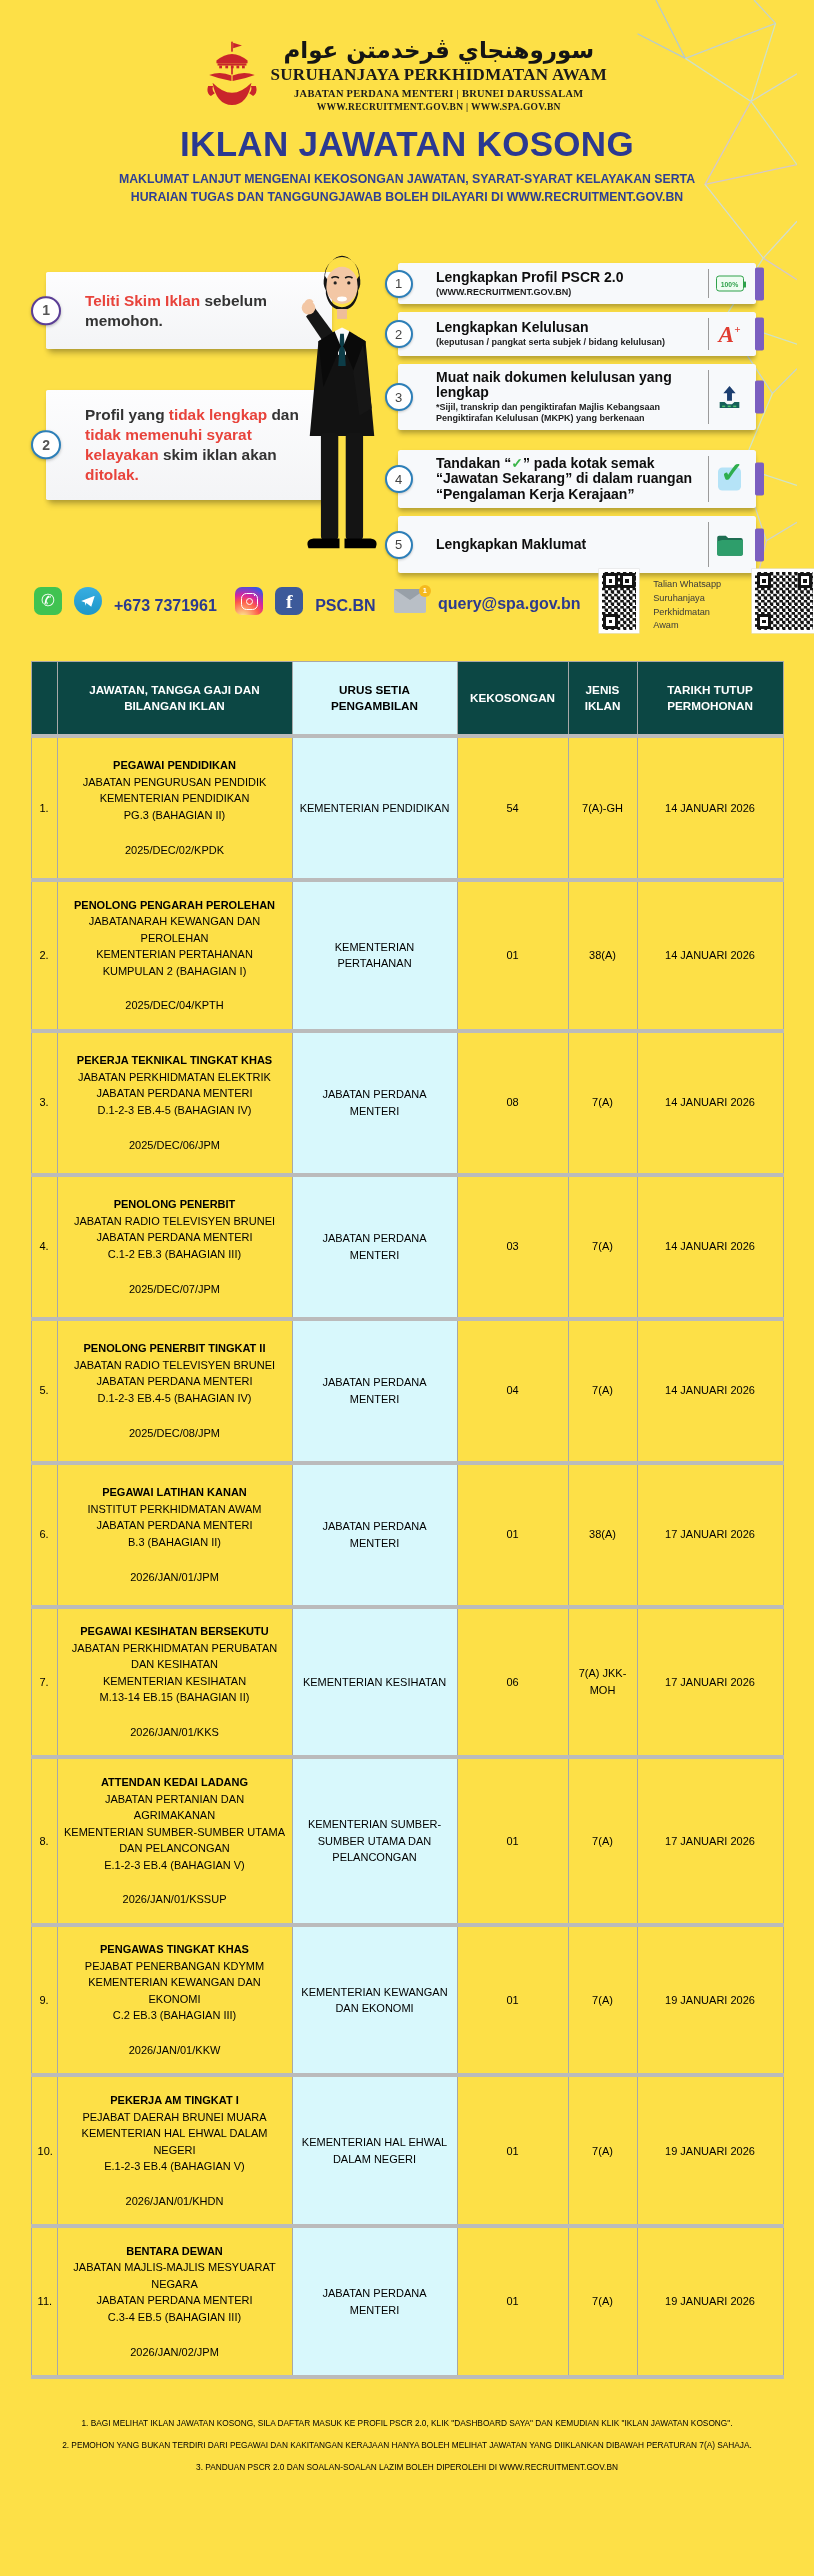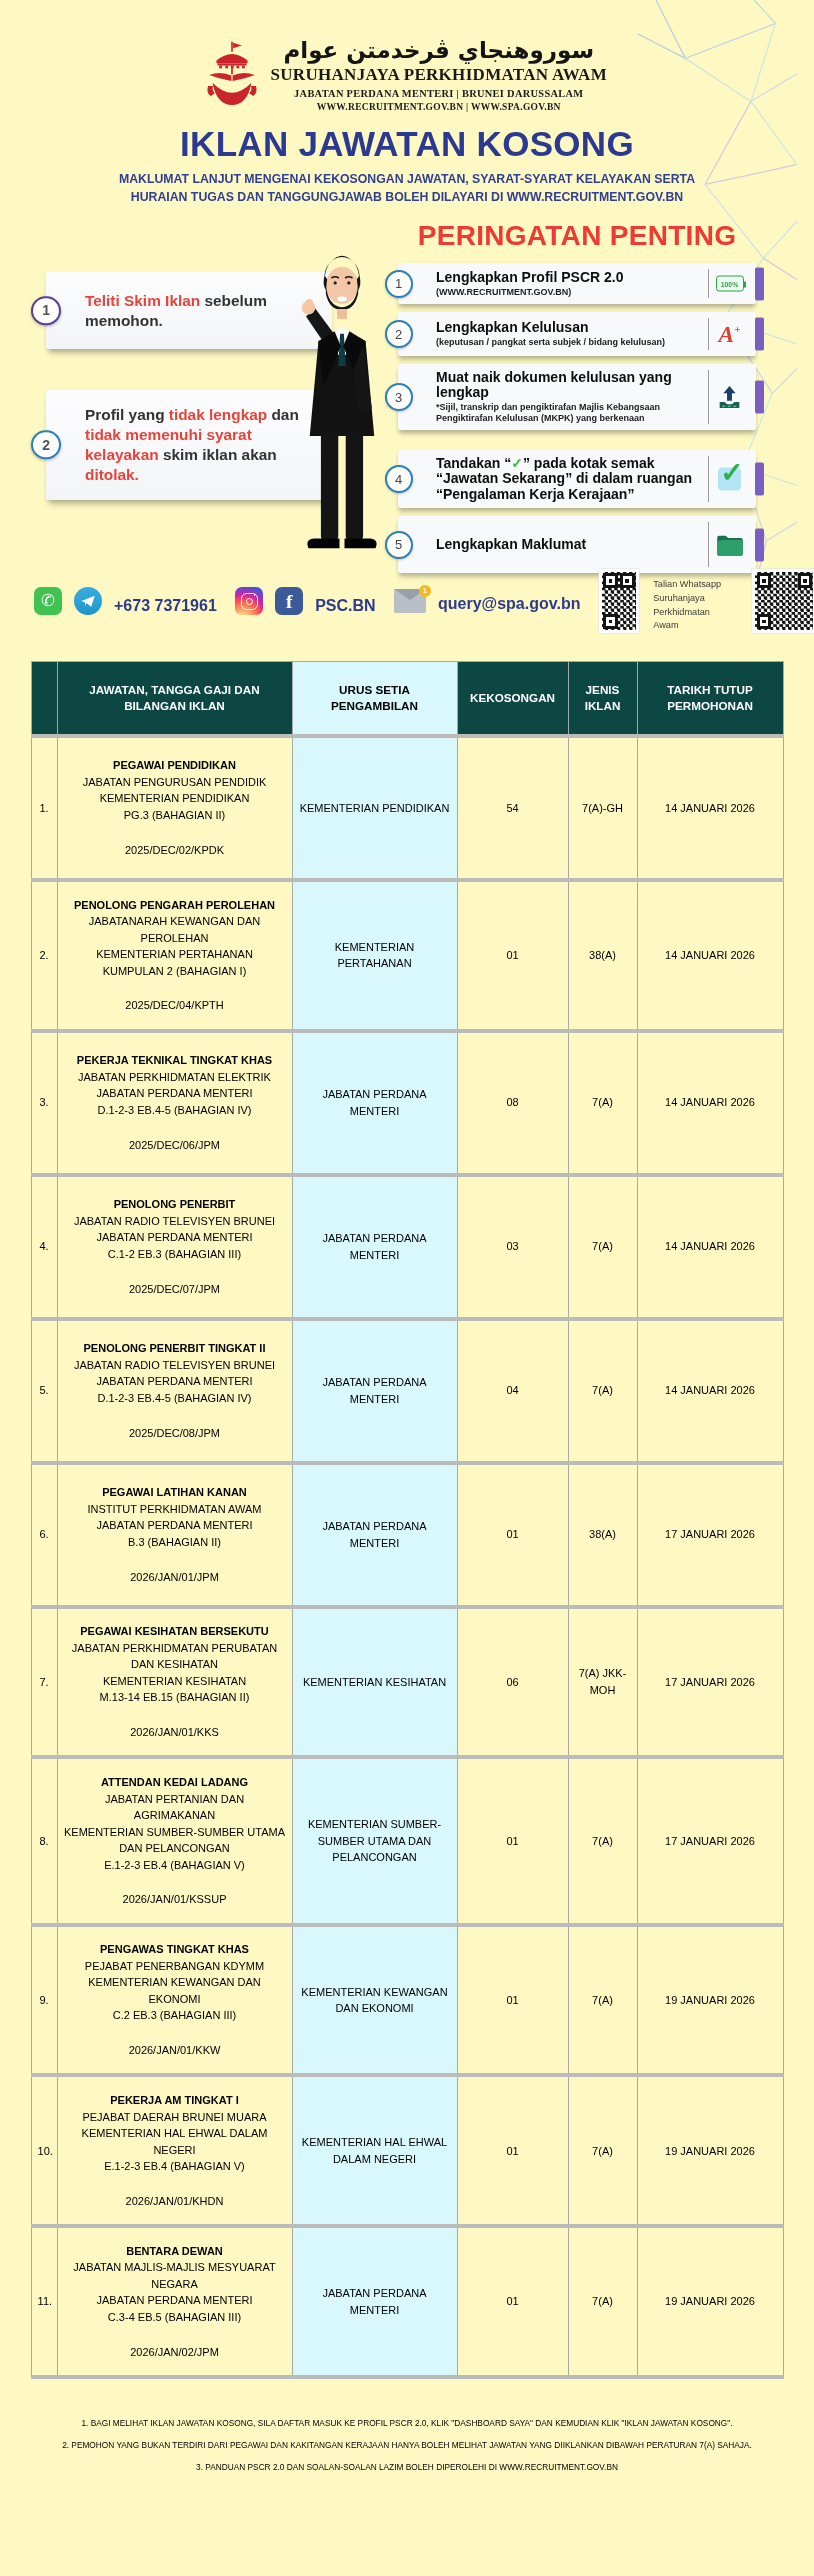--- a/index.html
+++ b/index.html
@@ -1,17 +1,17 @@
 <!DOCTYPE html>
 <html style="font-size:9.8px"><head>
 <meta charset="utf-8">
 <style>
   * { margin:0; padding:0; box-sizing:border-box; }
   body { background:#fff; font-family:"Liberation Sans", sans-serif; }
-  .page { position:relative; width:814px; min-height:2576px; background:#fef9c3; overflow:hidden; margin:0 auto; }
+  .page { position:relative; width:814px; min-height:2576px; background:#fde047; overflow:hidden; margin:0 auto; }
 
   
   .net { position:absolute; top:0; right:17px; width:184px; height:590px; z-index:0; }
 
   
   .masthead { position:relative; z-index:1; padding-top:38px; text-align:center; }
   .lockup { display:flex; justify-content:center; align-items:center; gap:13.5px; }
   .crest { width:50px; height:68px; flex:0 0 auto; }
   .lockup-text { text-align:center; }
   .jawi { font-family:"DejaVu Sans", sans-serif; font-weight:bold; font-size:23px; color:#151515; line-height:1.1; }
@@ -160,21 +160,20 @@
         <div class="org-sites">WWW.RECRUITMENT.GOV.BN  |  WWW.SPA.GOV.BN</div>
       </div>
     </div>
     <div class="big-title">
       <div>IKLAN JAWATAN KOSONG</div>
     </div>
     <div class="intro"><b>MAKLUMAT LANJUT</b><span> MENGENAI KEKOSONGAN JAWATAN, SYARAT-SYARAT KELAYAKAN SERTA HURAIAN TUGAS DAN TANGGUNGJAWAB BOLEH DILAYARI DI </span><b>WWW.RECRUITMENT.GOV.BN</b></div>
   </div>
 
   <div class="promo">
-    <div class="promo-title">PERINGATAN PENTING</div>
 
     <div class="note-card note-1">
       <div class="note-num ring-purple">1</div>
       <span class="red">Teliti Skim Iklan</span><span> sebelum memohon.</span>
     </div>
 
     <div class="note-card note-2">
       <div class="note-num ring-blue">2</div>
       <span>Profil yang </span><span class="red">tidak lengkap</span><span> dan </span><span class="red">tidak memenuhi syarat kelayakan</span><span> skim iklan akan </span><span class="red">ditolak.</span>
     </div>

